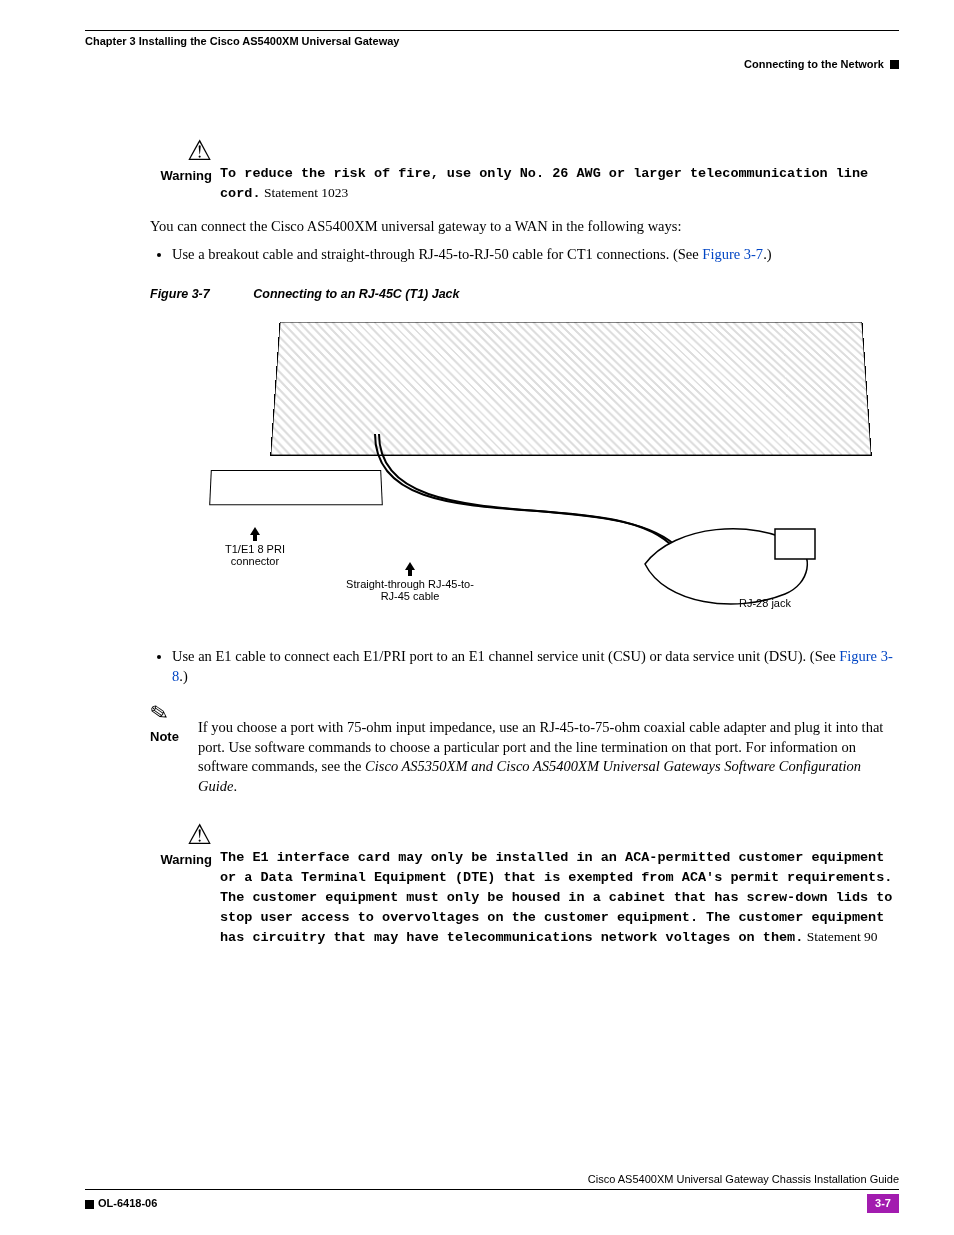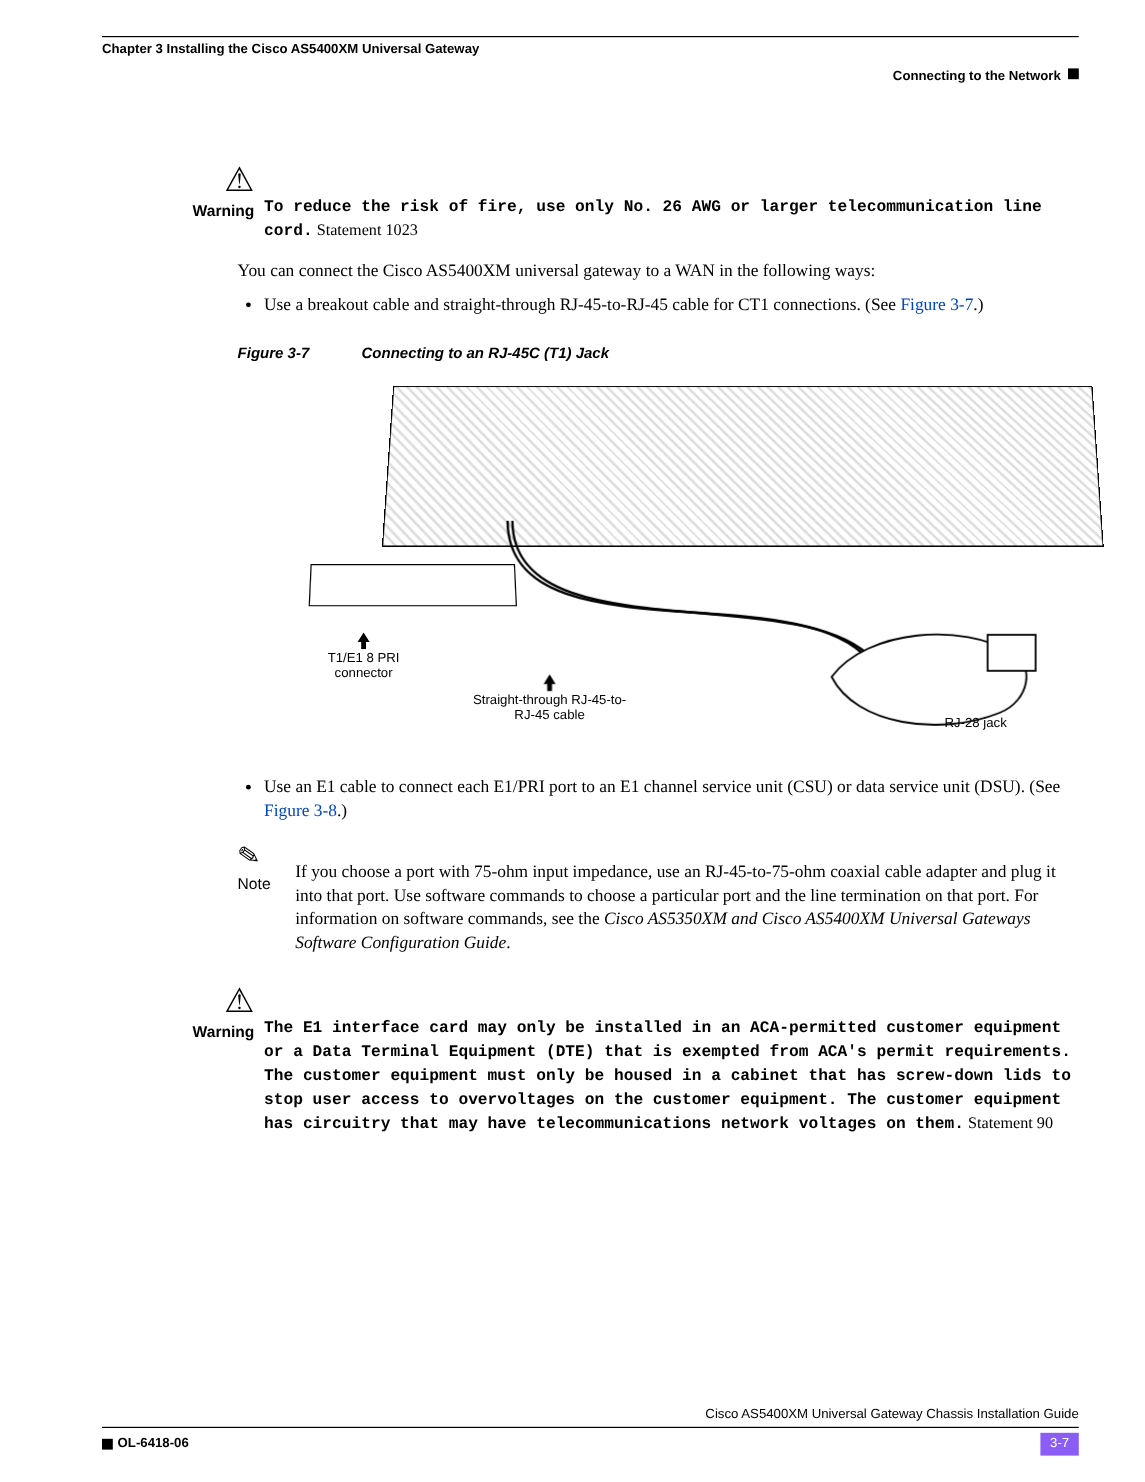--- a/index.html
+++ b/index.html
@@ -25,21 +25,21 @@
     margin-bottom: 3px;
   }
   .header-line1 {
     font-family: Arial, Helvetica, sans-serif;
     font-size: 11px;
     font-weight: bold;
   }
   .header-line2-wrap {
     display: flex;
     justify-content: flex-end;
-    align-items: flex-start;
+    align-items: center;
     margin-top: 8px;
     font-family: Arial, Helvetica, sans-serif;
     font-size: 11px;
     font-weight: bold;
   }
   .header-line2-wrap .sq {
     width: 9px; height: 9px; background:#000; margin-left:6px;
   }
   .content {
     margin-top: 65px;
@@ -76,21 +76,21 @@
     font-family: Liberation Mono, monospace;
     font-weight: bold;
     font-size: 13.5px;
   }
   .stmt {
     font-family: Liberation Serif, serif;
     font-weight: normal;
     font-size: 13.5px;
   }
   .body-indent {
-    margin-left: 113px;
+    margin-left: 65px;
   }
   .para {
     margin: 10px 0 8px 0;
   }
   ul.bullets {
     margin: 6px 0 10px 0;
     padding-left: 22px;
   }
   ul.bullets li {
     margin-bottom: 4px;
@@ -148,21 +148,21 @@
     flex: 0 0 48px;
     padding-top:0;
   }
   .note-icon {
     font-size: 22px;
     display:block;
     transform: rotate(-10deg);
   }
   .note-label {
     font-family: Arial, Helvetica, sans-serif;
-    font-weight: normal;
+    font-weight: bold;
     font-size: 13px;
   }
   .note-body {
     flex:1;
     padding-top: 22px;
   }
   .note-row .note-icon-col .note-label { margin-top:2px; display:block;}
   .italic { font-style: italic; }
   .footer {
     position: absolute;
@@ -175,21 +175,21 @@
     font-weight: normal;
     border-bottom: 1px solid #000;
     padding-bottom: 2px;
   }
   .footer .frow {
     display:flex; justify-content: space-between; align-items:center;
     padding-top:4px;
   }
   .footer .doc { font-weight: bold; }
   .footer .pnum {
-    background:#8b5cf6; color:#fff; font-weight:normal;
+    background:#a21caf; color:#fff; font-weight:bold;
     padding:2px 8px;
   }
   .footer .bar {
     display:inline-block; width:9px; height:9px; background:#000; vertical-align:middle; margin-right:4px;
   }
 </style>
 </head>
 <body>
 
 <div class="page">
@@ -209,21 +209,21 @@
       </div>
       <div class="warn-body">
         <span class="warn-text-bold">To reduce the risk of fire, use only No. 26 AWG or larger telecommunication line cord.</span><span class="stmt"> Statement 1023</span>
       </div>
     </div>
 
     <div class="body-indent">
       <p class="para">You can connect the Cisco AS5400XM universal gateway to a WAN in the following ways:</p>
       <ul class="bullets">
         <li>
-          <span>Use a breakout cable and straight-through RJ-45-to-RJ-45 cable for CT1 connections. (See </span><span class="link">Figure 3-7</span><span>.)</span>
+          <span>Use a breakout cable and straight-through RJ-45-to-RJ-50 cable for CT1 connections. (See </span><span class="link">Figure 3-7</span><span>.)</span>
         </li>
       </ul>
 
       <div class="fig-caption">
         <span class="cap-label">Figure 3-7</span>
         <span>Connecting to an RJ-45C (T1) Jack</span>
       </div>
 
       <div class="figure-block">
         <div class="figure-placeholder">

